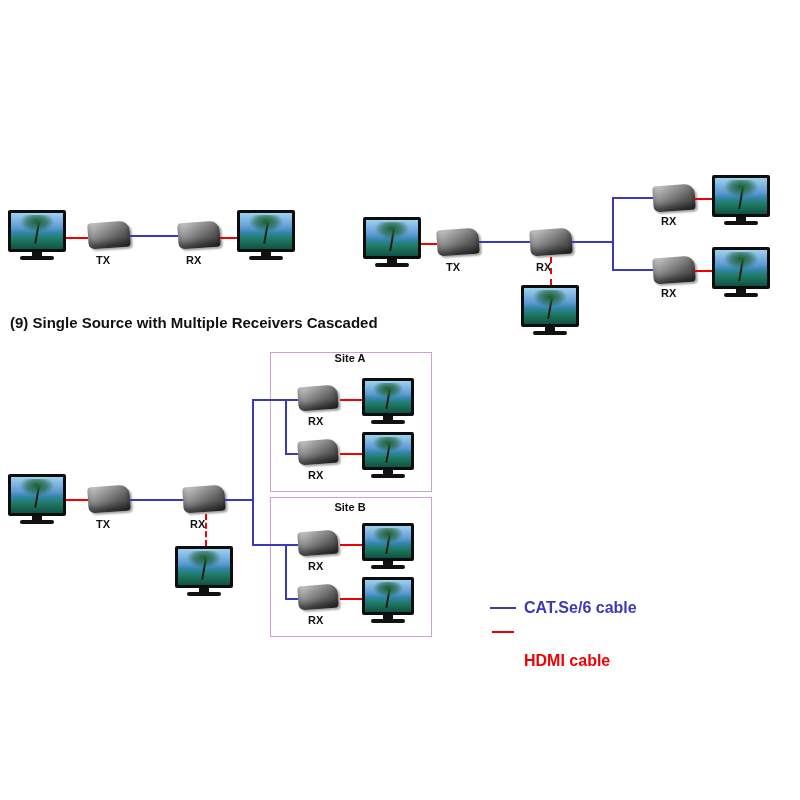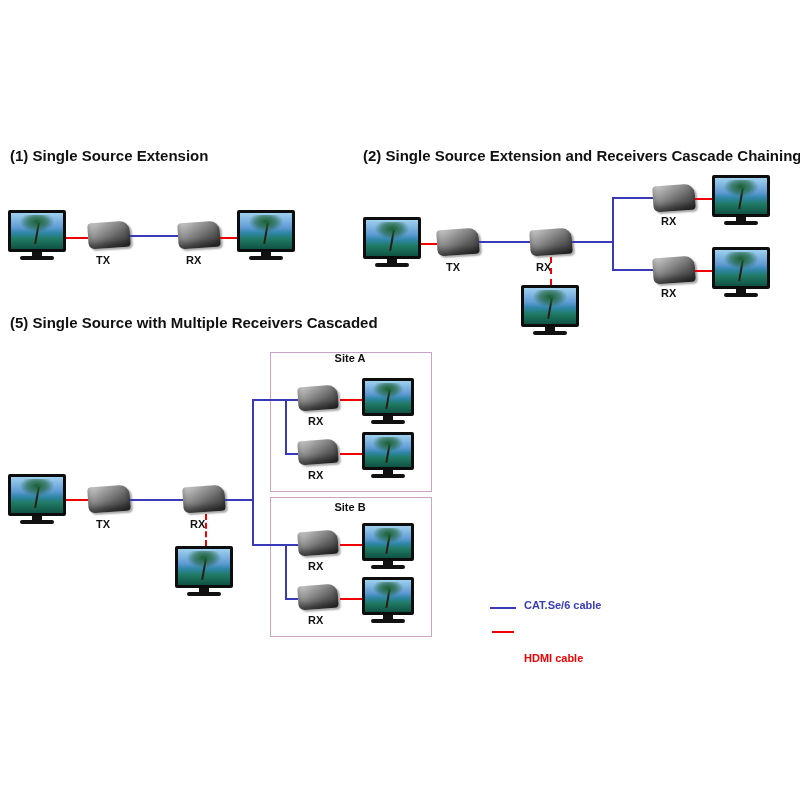--- a/index.html
+++ b/index.html
@@ -36,30 +36,29 @@
   .vline{position:absolute;width:0;border-left:2px solid;}
   .blue{border-color:#3a3ab8;}
   .red{border-color:#f00000;}
   .red-dash{border-left:2px dashed #f00000;border-top:none;}
 
   
   .site-box{position:absolute;width:160px;height:138px;border:1px solid #c9a3cb;background:#fff;}
   .site-label{position:absolute;width:160px;text-align:center;font-size:11px;font-weight:bold;color:#111;}
 
   
-  .legend-text{position:absolute;font-size:11px;font-weight:bold;white-space:nowrap;}
+  .legend-text{position:absolute;font-size:16px;font-weight:bold;white-space:nowrap;}
   .legend-cat{color:#3a3ab8;}
   .legend-hdmi{color:#f00000;}
 </style>
 </head>
 <body>
 
 <div id="canvas">
 
-  <div class="section-title" style="left:10px;top:147px">(1)  Single Source Extension</div>
 
   <div class="tv" style="left:8px;top:210px">
     <div class="frame">
         <div class="screen"></div>
       </div>
     <div class="neck"></div>
       <div class="base"></div>
   </div>
   <div class="hline red" style="left:66px;top:237px;width:22px"></div>
   <div class="unit" style="left:88px;top:222px"></div>
@@ -69,21 +68,20 @@
   <div class="dev-label" style="left:186px;top:254px">RX</div>
   <div class="hline red" style="left:220px;top:237px;width:19px"></div>
   <div class="tv" style="left:237px;top:210px">
     <div class="frame">
         <div class="screen"></div>
       </div>
     <div class="neck"></div>
       <div class="base"></div>
   </div>
 
-  <div class="section-title" style="left:363px;top:147px">(2) Single Source Extension and Receivers Cascade Chaining</div>
 
   <div class="tv" style="left:363px;top:217px">
     <div class="frame">
         <div class="screen"></div>
       </div>
     <div class="neck"></div>
       <div class="base"></div>
   </div>
   <div class="hline red" style="left:421px;top:243px;width:16px"></div>
   <div class="unit" style="left:437px;top:229px"></div>
@@ -120,21 +118,21 @@
 
   <div class="vline red-dash" style="left:550px;top:257px;height:28px"></div>
   <div class="tv" style="left:521px;top:285px">
     <div class="frame">
         <div class="screen"></div>
       </div>
     <div class="neck"></div>
       <div class="base"></div>
   </div>
 
-  <div class="section-title" style="left:10px;top:314px">(5) Single Source with Multiple Receivers Cascaded</div>
+  <div class="section-title" style="left:10px;top:314px">(9) Single Source with Multiple Receivers Cascaded</div>
 
   <div class="tv" style="left:8px;top:474px">
     <div class="frame">
         <div class="screen"></div>
       </div>
     <div class="neck"></div>
       <div class="base"></div>
   </div>
   <div class="hline red" style="left:66px;top:499px;width:22px"></div>
   <div class="unit" style="left:88px;top:486px"></div>

